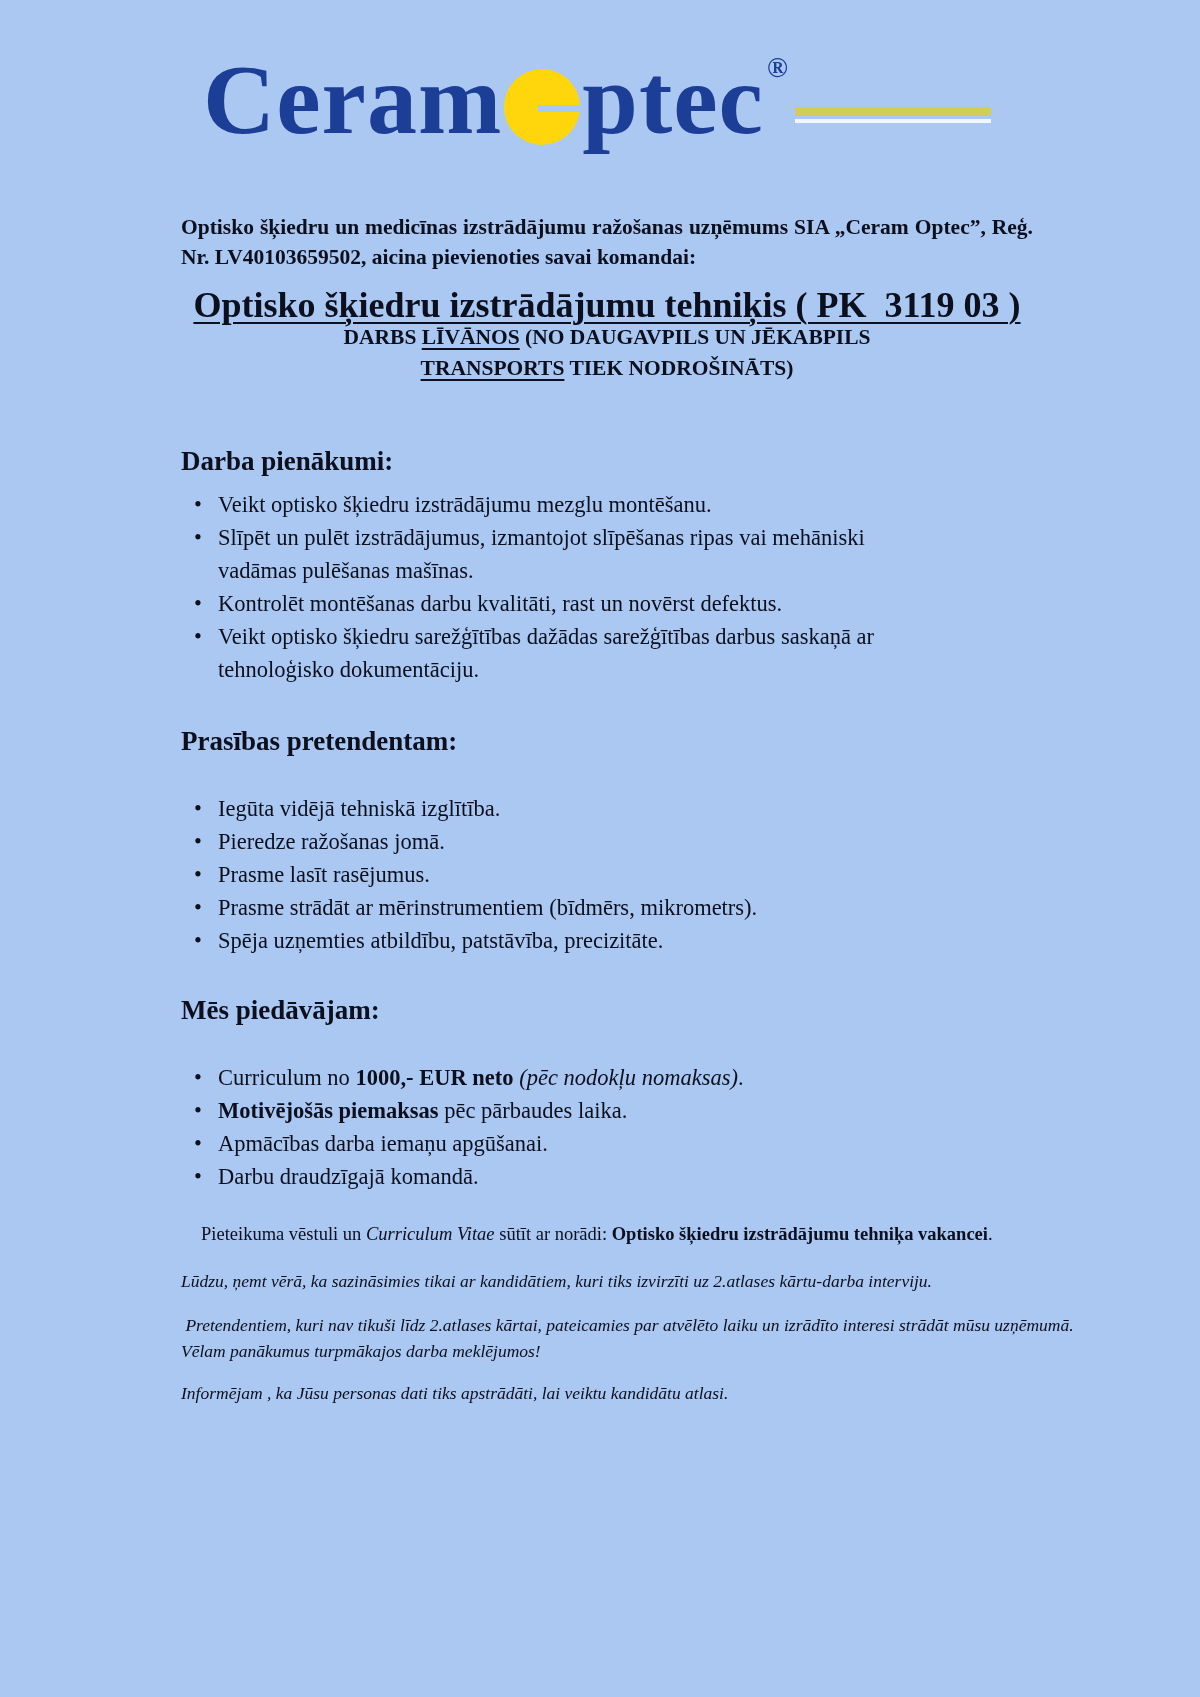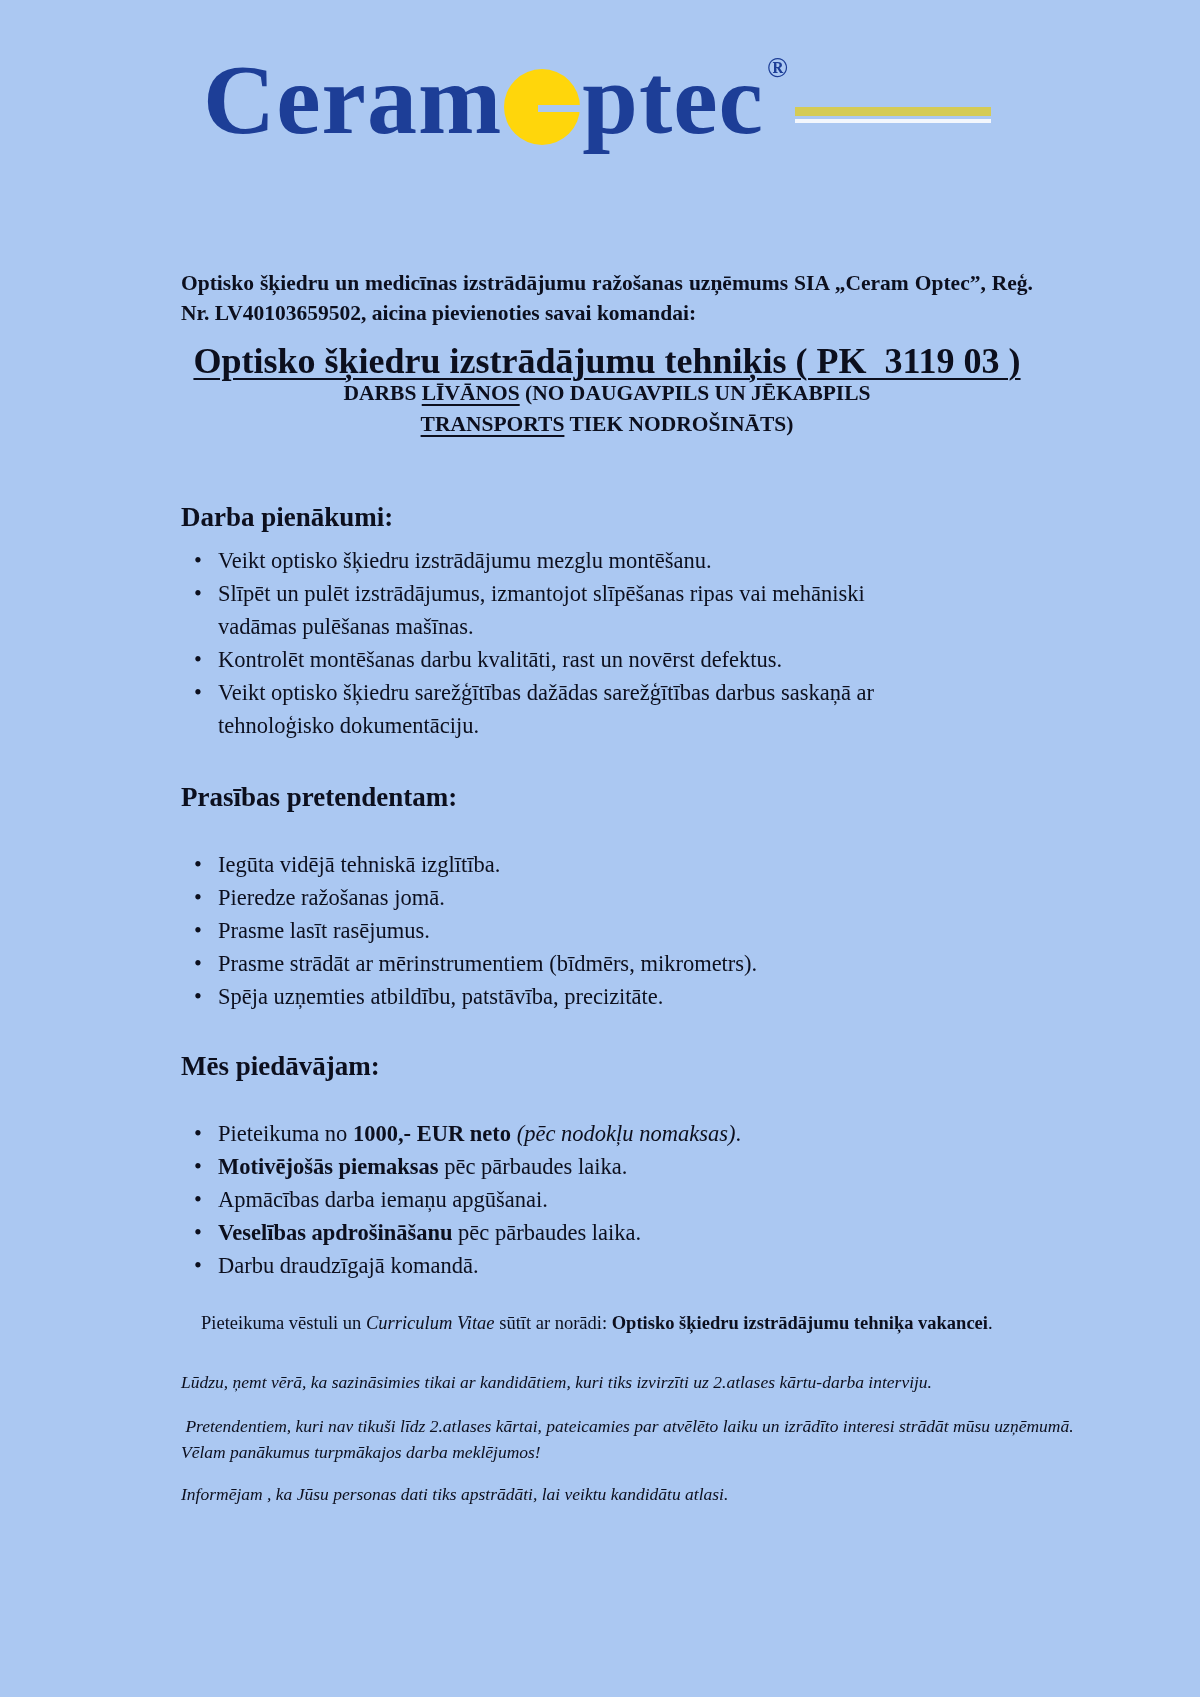--- a/index.html
+++ b/index.html
@@ -54,21 +54,21 @@
     background:var(--olive);
   }
   .lbarw{
     position:absolute;z-index:1;
     left:592px;top:69px;width:196px;height:4px;
     background:rgba(255,255,255,.85);
   }
 
   
   .intro{
-    margin-top:80px;
+    margin-top:24px;
     width:852px;
     font-size:21.5px;font-weight:bold;
     line-height:30px;
     text-align:justify;
   }
 
   
   .title-block{width:852px;text-align:center;}
   .job-title{
     margin-top:16px;
@@ -115,21 +115,21 @@
     width:880px;
     font-size:18.5px;line-height:27px;
     white-space:pre-wrap;
     margin-left:20px;
   }
   .note{
     width:905px;
     font-size:17.5px;font-style:italic;line-height:26px;
     white-space:pre-wrap;
   }
-  .note1{margin-top:32px;}
+  .note1{margin-top:20px;}
   .note2{margin-top:18px;}
   .note3{margin-top:16px;}
 </style>
 </head>
 <body>
 
 <div class="page">
 
   <div class="logo">
     <span class="lw">Ceram</span><span class="lo"><span class="lnotch"></span></span><span class="lw">ptec</span><span class="lreg">®</span>
@@ -164,24 +164,23 @@
         <li>Pieredze ražošanas jomā.</li>
         <li>Prasme lasīt rasējumus.</li>
         <li>Prasme strādāt ar mērinstrumentiem (bīdmērs, mikrometrs).</li>
         <li>Spēja uzņemties atbildību, patstāvība, precizitāte.</li>
       </ul>
     </section>
 
     <section>
       <h2 class="sec-heading mt-sec3">Mēs piedāvājam:</h2>
       <ul class="bullets pre-gap">
-        <li><span>Pieteikuma no </span><span class="b">1000,- EUR neto </span><span class="i">(pēc nodokļu nomaksas)</span><span>.</span></li>
+        <li><span>Curriculum no </span><span class="b">1000,- EUR neto </span><span class="i">(pēc nodokļu nomaksas)</span><span>.</span></li>
         <li><span class="b">Motivējošās piemaksas</span><span> pēc pārbaudes laika.</span></li>
         <li><span>Apmācības darba iemaņu apgūšanai.</span></li>
-        <li><span class="b">Veselības apdrošināšanu</span><span> pēc pārbaudes laika.</span></li>
         <li><span>Darbu draudzīgajā komandā.</span></li>
       </ul>
     </section>
 
     <p class="closing"><span>Pieteikuma vēstuli un </span><span class="i">Curriculum Vitae</span><span> sūtīt ar norādi: </span><span class="b">Optisko šķiedru izstrādājumu tehniķa vakancei</span><span>.</span></p>
 
     <p class="note note1">Lūdzu, ņemt vērā, ka sazināsimies tikai ar kandidātiem, kuri tiks izvirzīti uz 2.atlases kārtu-darba interviju.</p>
     <p class="note note2"> Pretendentiem, kuri nav tikuši līdz 2.atlases kārtai, pateicamies par atvēlēto laiku un izrādīto interesi strādāt mūsu uzņēmumā. Vēlam panākumus turpmākajos darba meklējumos!</p>
     <p class="note note3">Informējam , ka Jūsu personas dati tiks apstrādāti, lai veiktu kandidātu atlasi.</p>
 

